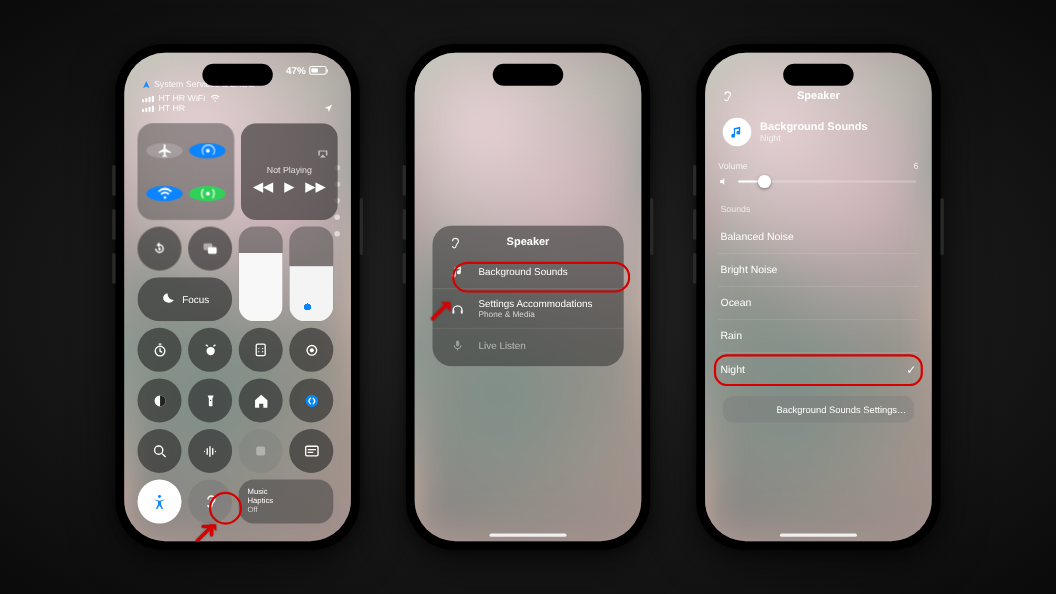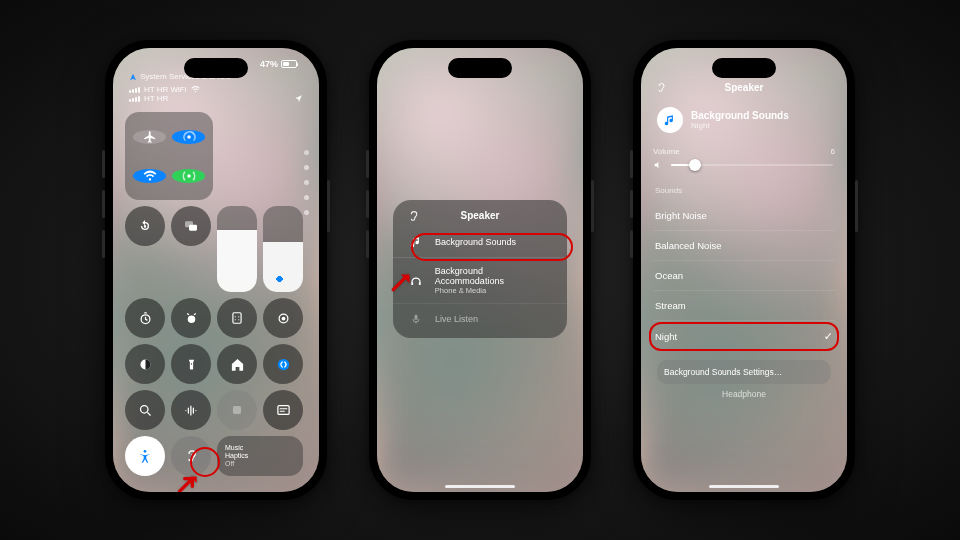--- a/index.html
+++ b/index.html
@@ -79,21 +79,21 @@
   .p3top .tt .t2{font-size:8px;opacity:.75}
   .volrow{padding:4px 0 10px}
   .volrow .vl{display:flex;justify-content:space-between;font-size:8px;opacity:.8;margin-bottom:4px}
   .track{height:2px;background:rgba(255,255,255,.25);border-radius:2px;position:relative;margin:0 2px}
   .track .tf{position:absolute;left:0;top:0;bottom:0;width:15%;background:#fff;border-radius:2px}
   .track .knob{position:absolute;left:15%;top:50%;transform:translate(-50%,-50%);width:12px;height:12px;border-radius:50%;background:#fff;box-shadow:0 1px 3px rgba(0,0,0,.4)}
   .sechead{font-size:8px;opacity:.7;padding:6px 2px}
   .srow{display:flex;justify-content:space-between;align-items:center;padding:9px 2px;font-size:9.5px;border-top:0.5px solid rgba(255,255,255,.1);position:relative}
   .srow:first-of-type{border-top:none}
   .check{color:#fff;font-size:11px}
-  .settingsbtn{margin:8px 4px 2px;padding:7px;text-align:left;font-size:8.5px;background:rgba(120,120,120,.35);border-radius:10px}
+  .settingsbtn{margin:8px 4px 14px;padding:7px;text-align:right;font-size:8.5px;background:rgba(120,120,120,.35);border-radius:10px}
   .cut{font-size:8.5px;text-align:center;opacity:.7;padding-top:3px}
   .hbar{position:absolute;bottom:4px;left:50%;transform:translateX(-50%);width:70px;height:3.5px;background:rgba(255,255,255,.85);border-radius:3px;z-index:40}
   .micon{display:inline-flex;align-items:center;justify-content:center}
   svg{display:block}
 </style>
 </head>
 <body>
 
 <div class="phone">
   <div class="screen">
@@ -173,38 +173,59 @@
                   <path d="M12 20c1 0 2-1 2-2s-1-2-2-2-2 1-2 2 1 2 2 2zm-5-6c3-3 7-3 10 0l2-2c-4-4-10-4-14 0zm-4-4c5-5 13-5 18 0l2-2C16 1 8 1 1 8z"></path>
                 </svg>
               </div>
             <div class="cbtn green">
                 <svg width="14" height="14" viewBox="0 0 24 24" fill="#fff">
                   <circle cx="12" cy="12" r="3"></circle>
                   <path d="M4 4l2 2a9 9 0 000 12l-2 2a12 12 0 010-16zm16 0a12 12 0 010 16l-2-2a9 9 0 000-12z" fill-opacity=".7"></path>
                 </svg>
               </div>
           </div>
+          <div class="tile media dark">
+            <span class="micon" style="align-self:flex-end;opacity:.6">
+                <svg width="11" height="11" viewBox="0 0 24 24" fill="#fff">
+                  <path d="M6 18l6-6 6 6zM3 4h18v10h-3V6H6v8H3z"></path>
+                </svg>
+              </span>
+            <div class="title">Not Playing</div>
+            <div class="ctrls">
+              <span>◀◀</span>
+              <span>▶</span>
+              <span>▶▶</span>
+            </div>
+          </div>
         </div>
 
         <div class="row">
           <div style="display:flex;flex-direction:column;gap:6px">
             <div class="row" style="margin:0">
               <div class="tile iconbtn dark">
                   <svg width="16" height="16" viewBox="0 0 24 24" fill="#fff">
                     <path d="M12 6V3L8 7l4 4V8a4 4 0 11-4 4H6a6 6 0 106-6z"></path>
                     <rect x="10.5" y="10.5" width="3" height="4" rx="1"></rect>
                   </svg>
                 </div>
               <div class="tile iconbtn dark">
                   <svg width="16" height="16" viewBox="0 0 24 24" fill="#fff">
                     <rect x="3" y="5" width="12" height="9" rx="2" fill-opacity=".5"></rect>
                     <rect x="9" y="10" width="12" height="9" rx="2"></rect>
                   </svg>
                 </div>
             </div>
+            <div class="focus tile dark">
+              <span class="micon">
+                  <svg width="14" height="14" viewBox="0 0 24 24" fill="#fff">
+                    <path d="M21 13A9 9 0 0111 3a7 7 0 100 14 9 9 0 0010-4z"></path>
+                  </svg>
+                </span>
+              <span>Focus</span>
+            </div>
           </div>
           <div class="vslider bright">
               <div class="fill"></div>
             </div>
           <div class="vslider sound">
               <div class="fill"></div>
             </div>
         </div>
 
         <div class="grid4" style="margin-bottom:6px">
@@ -343,21 +364,21 @@
         </div>
         <div class="redpill" style="left:18px;top:33px;width:162px;height:28px"></div>
 
         <div class="optrow">
           <span class="oico micon">
               <svg width="14" height="14" viewBox="0 0 24 24" fill="#fff">
                 <path d="M4 14a8 8 0 0116 0v5h-3v-5h1a6 6 0 00-12 0h1v5H4z"></path>
               </svg>
             </span>
           <div class="olab">
-            <span>Background Accommodations</span>
+            <span>Settings Accommodations</span>
             <span class="osub">Phone &amp; Media</span>
           </div>
         </div>
 
         <div class="optrow ll">
           <span class="oico micon">
               <svg width="12" height="14" viewBox="0 0 24 24" fill="#fff" fill-opacity=".7">
                 <rect x="9" y="3" width="6" height="11" rx="3"></rect>
                 <path d="M6 12a6 6 0 0012 0M12 18v3" stroke="#fff" stroke-width="1.5" fill="none"></path>
               </svg>
@@ -418,36 +439,35 @@
           <div class="track" style="flex:1">
             <div class="tf"></div>
               <div class="knob"></div>
           </div>
         </div>
       </div>
 
       <div class="sechead">Sounds</div>
       <div id="sounds-list" style="position:relative">
           <div class="srow">
+            <span>Balanced Noise</span>
+          </div>
+          <div class="srow">
             <span>Bright Noise</span>
-          </div>
-          <div class="srow">
-            <span>Balanced Noise</span>
           </div>
           <div class="srow">
             <span>Ocean</span>
           </div>
           <div class="srow">
-            <span>Stream</span>
+            <span>Rain</span>
           </div>
           <div class="srow">
             <span>Night</span>
             <span class="check">✓</span>
             <div class="redpill" style="inset: 1px -4px; border-radius: 12px;"></div>
           </div>
         </div>
 
       <div class="settingsbtn">Background Sounds Settings…</div>
-      <div class="cut">Headphone</div>
     </div>
     <div class="hbar"></div>
   </div>
 </div>
 
 </body></html>

